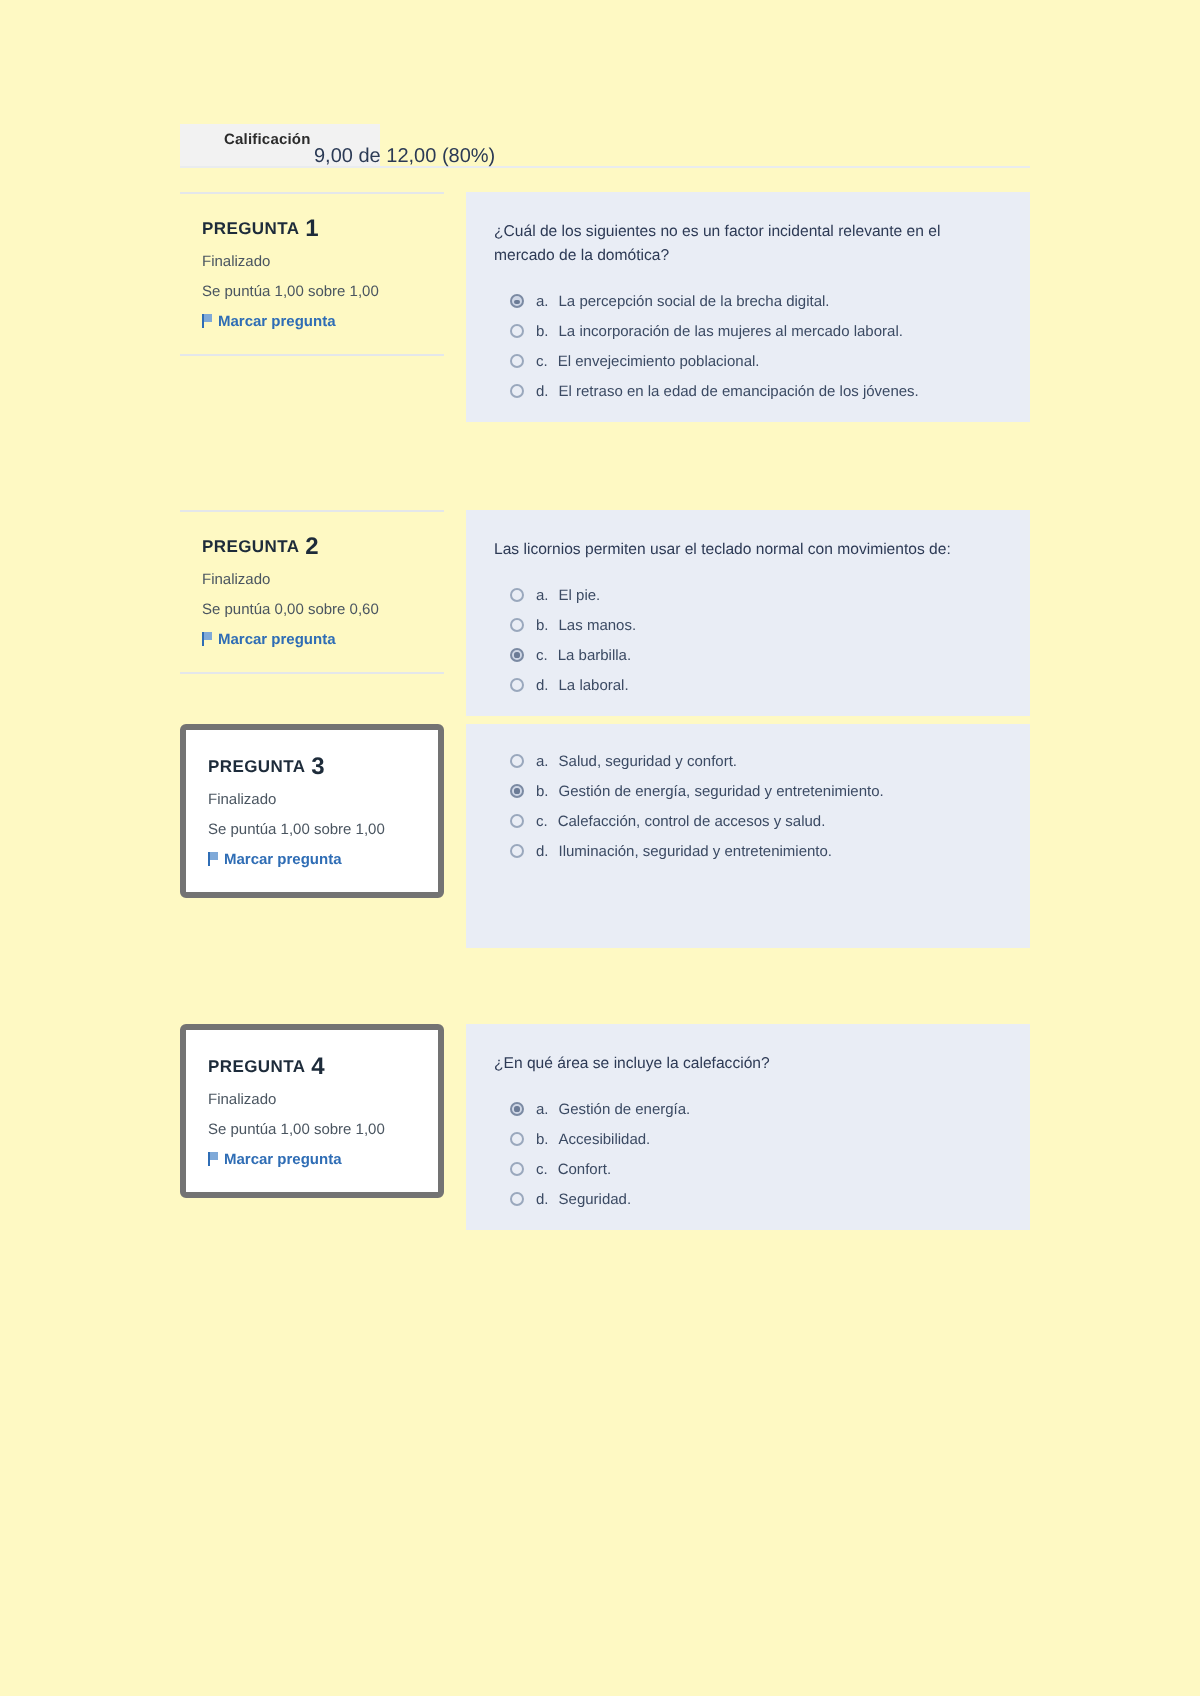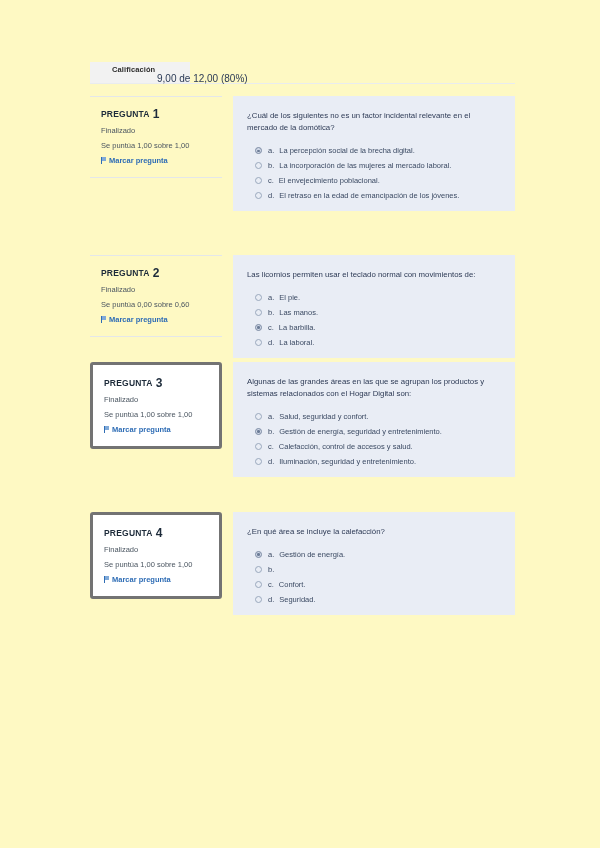--- a/index.html
+++ b/index.html
@@ -320,21 +320,20 @@
         <span>PREGUNTA</span><span class="qnum">3</span>
       </div>
       <div class="qstate">Finalizado</div>
       <div class="qmark">Se puntúa 1,00 sobre 1,00</div>
       <div class="qflag">
         <span class="flag-icon"></span>
         <span>Marcar pregunta</span>
       </div>
     </div>
     <div class="qbody">
-      <p class="qtext">Algunas de las grandes áreas en las que se agrupan los productos y sistemas relacionados con el Hogar Digital son:</p>
       <ul class="answers">
         <li class="answer">
           <span class="radio"></span>
           <span class="alabel">a.</span>
           <span class="atext">Salud, seguridad y confort.</span>
         </li>
         <li class="answer">
           <span class="radio checked"></span>
           <span class="alabel">b.</span>
           <span class="atext">Gestión de energía, seguridad y entretenimiento.</span>
@@ -369,20 +368,21 @@
       <p class="qtext">¿En qué área se incluye la calefacción?</p>
       <ul class="answers">
         <li class="answer">
           <span class="radio checked"></span>
           <span class="alabel">a.</span>
           <span class="atext">Gestión de energía.</span>
         </li>
         <li class="answer">
           <span class="radio"></span>
           <span class="alabel">b.</span>
+          <span class="atext">Accesibilidad.</span>
         </li>
         <li class="answer">
           <span class="radio"></span>
           <span class="alabel">c.</span>
           <span class="atext">Confort.</span>
         </li>
         <li class="answer">
           <span class="radio"></span>
           <span class="alabel">d.</span>
           <span class="atext">Seguridad.</span>

